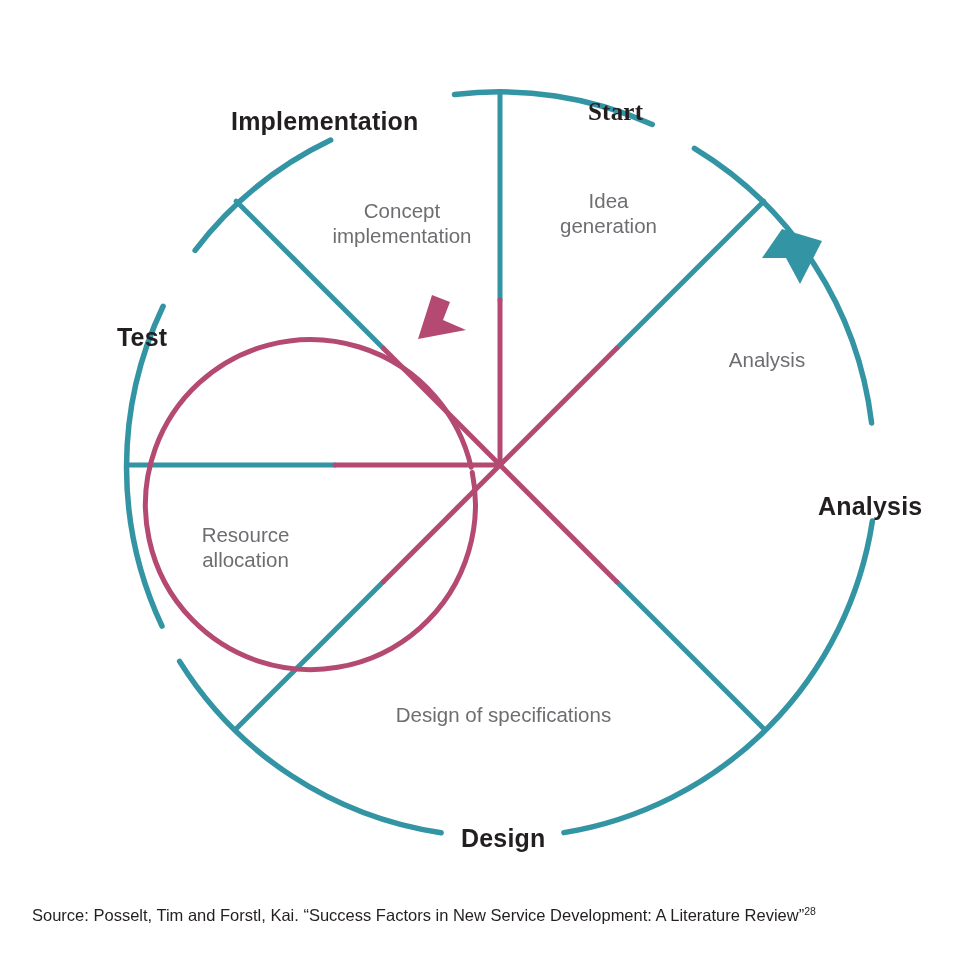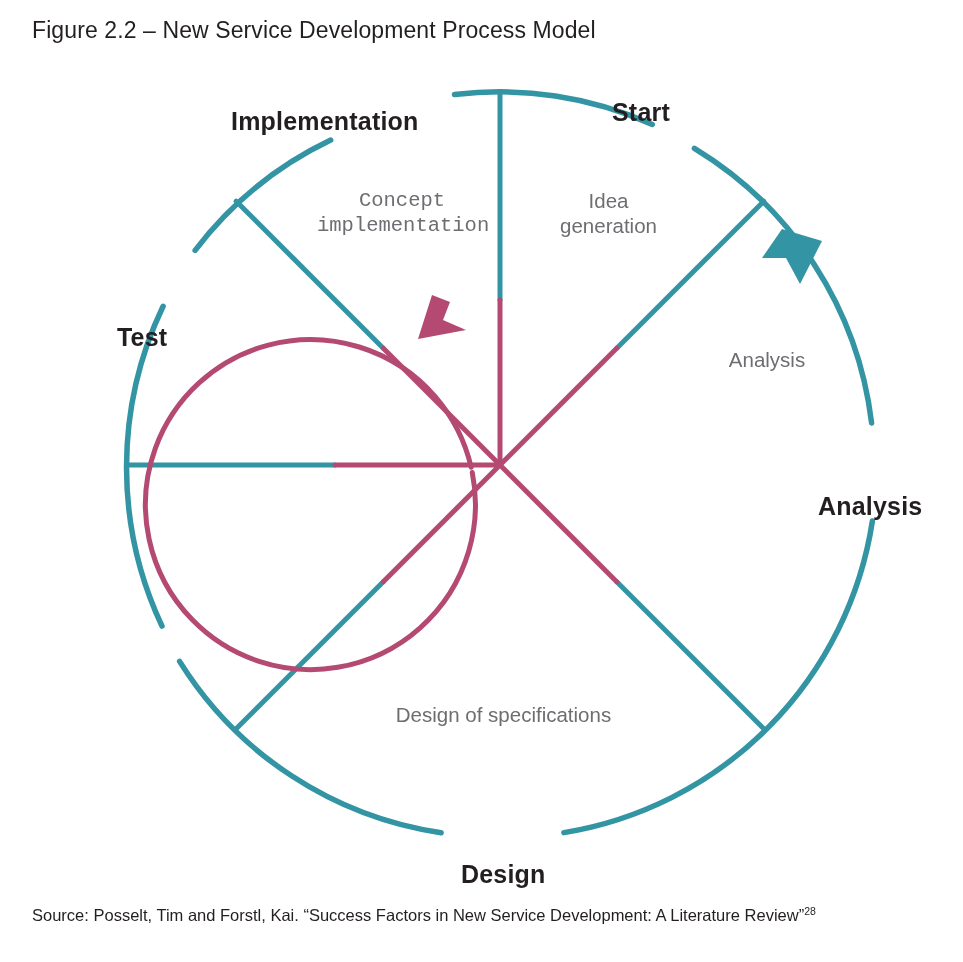--- a/index.html
+++ b/index.html
@@ -68,21 +68,20 @@
     white-space: nowrap;
     line-height: 1.22;
   }
   .ctr { text-align: center; }
 </style>
 </head>
 <body>
 
 <div id="figure-root">
 
-  <div class="fig-title">Figure 2.2 – New Service Development Process Model</div>
 
   <svg id="wheel-svg" viewBox="0 0 963 962">
 
     <g fill="none" stroke="#3394a4" stroke-width="5.5" stroke-linecap="round">
 
       <path d="M 454.5 94.6 A 373 373 0 0 1 652.3 124.4"></path>
 
       <path d="M 694.4 148.3 A 373 373 0 0 1 871.6 423.0"></path>
 
       <path d="M 872.4 521.0 A 373 373 0 0 1 563.9 832.6"></path>
@@ -127,48 +126,52 @@
       <line x1="500" y1="465" x2="383.3" y2="581.7"></line>
       <line x1="500" y1="465" x2="616.7" y2="581.7"></line>
     </g>
 
     <g>
       <polygon points="432,295 418,339 466,330 443,320 450,302" fill="#b44a72" stroke="none"></polygon>
     </g>
 
   </svg>
 
-  <div class="phase-label" style="left:612px; top:98px;">Start</div>
+  <div class="phase-label" style="left:588px; top:98px;font-family:Liberation Serif, serif;">Start</div>
 
   <div class="phase-label" style="left:818px; top:492px;">Analysis</div>
 
-  <div class="phase-label" style="left:461px; top:824px;margin-top:36px;">Design</div>
+  <div class="phase-label" style="left:461px; top:824px;">Design</div>
 
 
   <div class="phase-label" style="left:117px; top:323px;">Test</div>
 
   <div class="phase-label" style="left:231px; top:107px;">Implementation</div>
 
   <div class="task-label ctr" style="left:536px; top:188px; width:145px;">
     <div>Idea</div>
     <div>generation</div>
   </div>
 
   <div class="task-label ctr" style="left:672px; top:347px; width:190px;">
     <div>Analysis</div>
   </div>
 
 
   <div class="task-label ctr" style="left:380px; top:702px; width:247px;">
     <div>Design of specifications</div>
   </div>
 
+  <div class="task-label ctr" style="left:178px; top:522px; width:135px;">
+    <div>Resource</div>
+    <div>allocation</div>
+  </div>
 
 
-  <div class="task-label ctr" style="left:317px; top:188px; width:170px;font-family:Liberation Mono, monospace;">
+  <div class="task-label ctr" style="left:317px; top:198px; width:170px;">
     <div>Concept</div>
     <div>implementation</div>
   </div>
 
   <div class="fig-source">
     <span>Source: Posselt, Tim and Forstl, Kai. “Success Factors in New Service Development: A Literature Review”</span><sup>28</sup>
   </div>
 
 </div>
 

